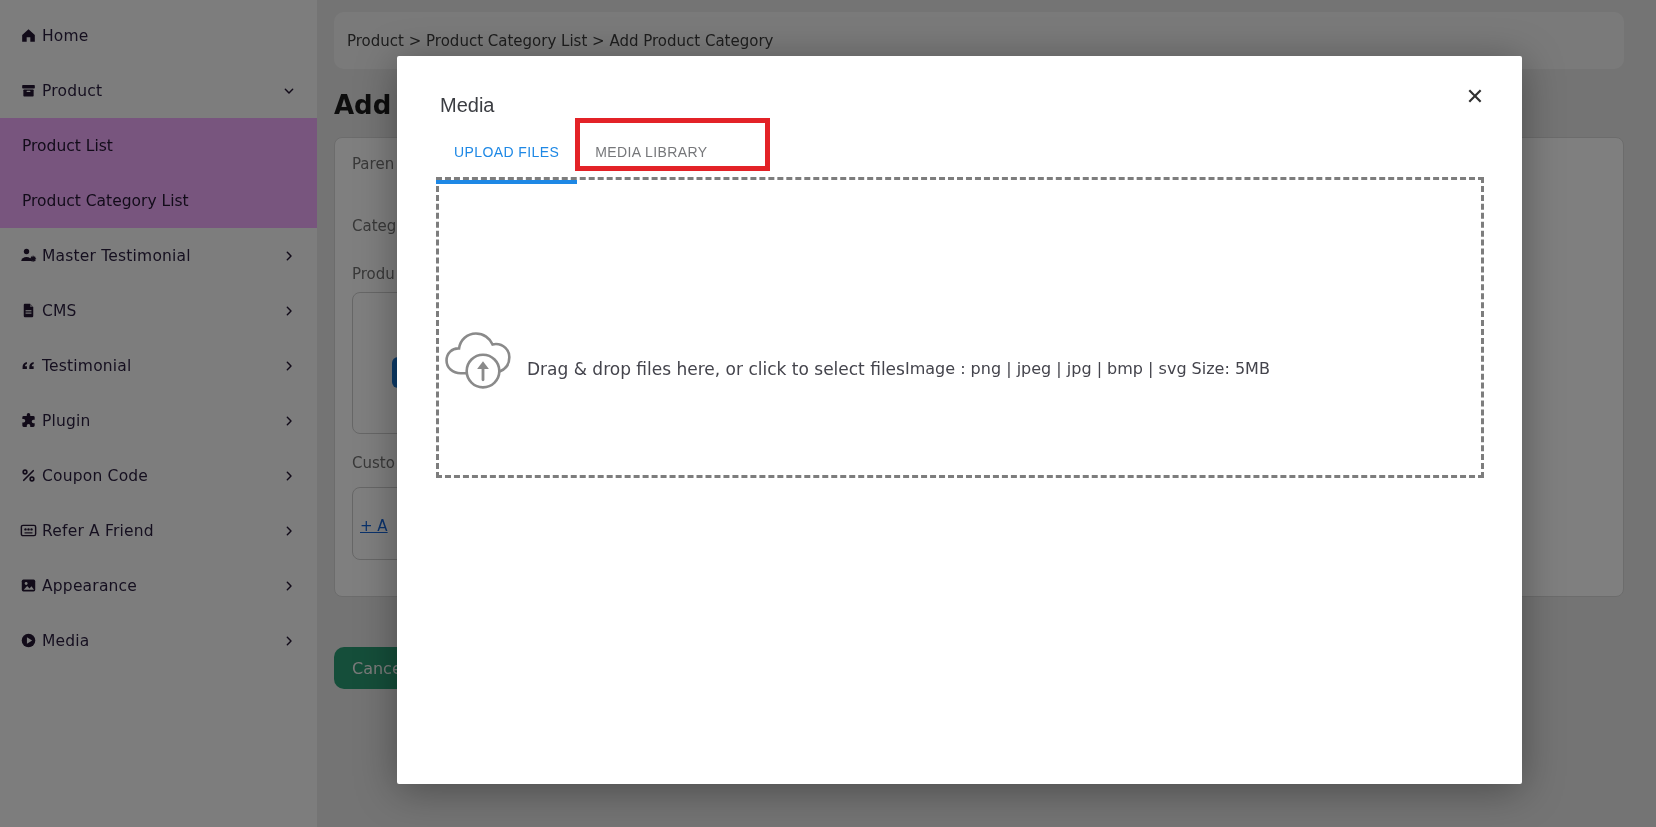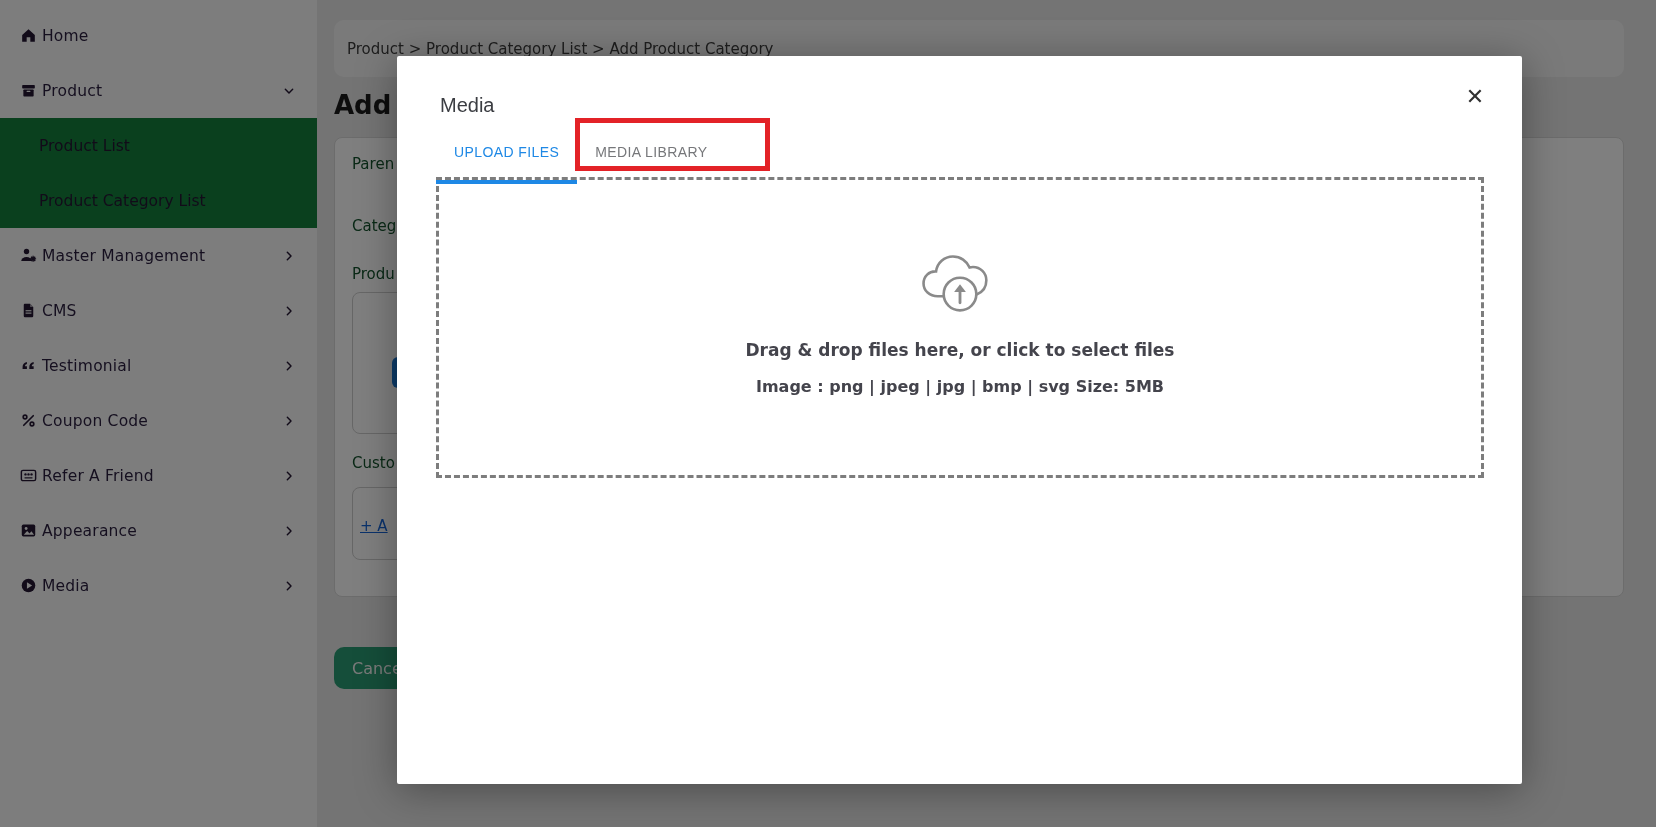--- a/index.html
+++ b/index.html
@@ -17,42 +17,42 @@
     background: #fbfbfb; padding-top: 8px; z-index: 1;
   }
   .nav-item {
     height: 55px; display: flex; align-items: center;
     padding: 0 20px 0 16px; cursor: pointer; position: relative;
     font-size: 15.5px; color: #2a1e3f;
   }
   .nav-item .ic { width: 24px; display: flex; justify-content: center; flex: 0 0 24px; }
   .nav-item .lbl { margin-left: 2px; letter-spacing: .2px; }
   .nav-item .chev { margin-left: auto; display: flex; }
-  .submenu { background: #15803d; padding-left: 17px; }
+  .submenu { background: #f0abfc; }
   .sub-item {
     height: 55px; display: flex; align-items: center;
     padding-left: 22px; font-size: 15.5px; cursor: pointer; color: #241733;
   }
   svg.si { width: 19px; height: 19px; }
   svg.ch { width: 16px; height: 16px; }
 
   
   .content-bg { position: absolute; left: 317px; top: 0; right: 0; bottom: 0; background: #e9e9e9; }
   .breadcrumb-card {
-    position: absolute; left: 334px; top: 20px; width: 1290px; height: 57px;
+    position: absolute; left: 334px; top: 12px; width: 1290px; height: 57px;
     background: #f5f5f5; border-radius: 10px; display: flex; align-items: center;
     padding-left: 13px; z-index: 2;
   }
   .breadcrumb-card span { font-size: 15px; color: #3c3c3c; }
   .page-title { position: absolute; left: 334px; top: 90px; font-size: 26px; font-weight: 600; color: #1b1b1b; z-index: 2; white-space: nowrap; }
   .form-card {
     position: absolute; left: 334px; top: 137px; width: 1290px; height: 460px;
     background: #ffffff; border: 1px solid #d8d8d8; border-radius: 8px; z-index: 2;
   }
-  .f-label { position: absolute; font-size: 15px; color: #14532d; white-space: nowrap; z-index: 2; }
+  .f-label { position: absolute; font-size: 15px; color: #737373; white-space: nowrap; z-index: 2; }
   .inner-box { position: absolute; border: 1px solid #cfcfcf; border-radius: 8px; background: #fff; z-index: 2; }
   .blue-btn { position: absolute; left: 392px; top: 357px; width: 90px; height: 31px; background: #1976d2; border: none; border-radius: 6px; z-index: 2; }
   .add-link { position: absolute; left: 360px; top: 517px; font-size: 15px; color: #1565d8; text-decoration: underline; z-index: 2; white-space: nowrap; }
   .cancel-btn {
     position: absolute; left: 334px; top: 647px; width: 96px; height: 42px;
     background: #2a9d74; color: #f4f4f4; border: none; border-radius: 10px;
     font-size: 16px; font-family: inherit; text-align: left; padding-left: 18px;
     z-index: 2; white-space: nowrap;
   }
 
@@ -77,24 +77,23 @@
     color: #76777a; position: relative; min-width: 140px;
   }
   .tab.active { color: #1e88e5; }
   .tab.active::after {
     content: ""; position: absolute; left: 0; right: 0; bottom: -8px; height: 4px;
     background: #1e88e5; z-index: 3;
   }
   .dropzone {
     position: absolute; left: 39px; top: 121px; width: 1048px; height: 301px;
     border: 3px dashed #7d7d7d; cursor: pointer;
-    display: flex; flex-direction: column; align-items: center;
+    display: flex; flex-direction: row; align-items: center;
     padding-top: 64px;
     font-family: "DejaVu Sans", sans-serif;
-    font-weight: bold;
   }
   .dz-line1 { margin-top: 18px; font-size: 17px; color: #44444c; }
   .dz-line2 { margin-top: 17px; font-size: 16px; color: #44444c; }
 
   
   .annotation-box {
     position: absolute; left: 575px; top: 118px; width: 195px; height: 53px;
     border: 5px solid #e32227; z-index: 40; pointer-events: none;
   }
 </style>
@@ -147,21 +146,21 @@
           <path d="M2.8 19 a6.7 5 0 0 1 13.4 0 Z"></path>
           <circle cx="17.8" cy="16.2" r="2.4"></circle>
           <g stroke="#241733" stroke-width="1.6">
             <line x1="17.8" y1="12.4" x2="17.8" y2="20"></line>
             <line x1="14" y1="16.2" x2="21.6" y2="16.2"></line>
             <line x1="15.1" y1="13.5" x2="20.5" y2="18.9"></line>
             <line x1="20.5" y1="13.5" x2="15.1" y2="18.9"></line>
           </g>
         </svg>
     </span>
-    <span class="lbl">Master Management</span>
+    <span class="lbl">Master Testimonial</span>
     <span class="chev">
       <svg class="ch" viewBox="0 0 24 24" fill="none" stroke="#241733" stroke-width="2.2" stroke-linecap="round" stroke-linejoin="round">
           <path d="M9.5 6.5 L15 12 L9.5 17.5"></path>
         </svg>
     </span>
   </div>
 
   <div class="nav-item">
     <span class="ic">
       <svg class="si" viewBox="0 0 24 24">
@@ -189,20 +188,33 @@
         </svg>
     </span>
     <span class="lbl">Testimonial</span>
     <span class="chev">
       <svg class="ch" viewBox="0 0 24 24" fill="none" stroke="#241733" stroke-width="2.2" stroke-linecap="round" stroke-linejoin="round">
           <path d="M9.5 6.5 L15 12 L9.5 17.5"></path>
         </svg>
     </span>
   </div>
 
+  <div class="nav-item">
+    <span class="ic">
+      <svg class="si" viewBox="0 0 24 24" fill="#241733">
+          <path d="M9.8 4.6 a2.2 2.2 0 0 1 4.4 0 V6.2 h3.8 a1.8 1.8 0 0 1 1.8 1.8 v3 h-1.5 a2.2 2.2 0 1 0 0 4.4 H19.8 v3 a1.8 1.8 0 0 1 -1.8 1.8 h-3.8 V18.7 a2.2 2.2 0 1 0 -4.4 0 V20.2 H6 a1.8 1.8 0 0 1 -1.8 -1.8 v-3.8 h1.5 a2.2 2.2 0 1 0 0 -4.4 H4.2 V8 A1.8 1.8 0 0 1 6 6.2 h3.8 Z"></path>
+        </svg>
+    </span>
+    <span class="lbl">Plugin</span>
+    <span class="chev">
+      <svg class="ch" viewBox="0 0 24 24" fill="none" stroke="#241733" stroke-width="2.2" stroke-linecap="round" stroke-linejoin="round">
+          <path d="M9.5 6.5 L15 12 L9.5 17.5"></path>
+        </svg>
+    </span>
+  </div>
 
   <div class="nav-item">
     <span class="ic">
       <svg class="si" viewBox="0 0 24 24" fill="none" stroke="#241733" stroke-width="2.1" stroke-linecap="round">
           <line x1="6" y1="18" x2="18" y2="6"></line>
           <circle cx="7.6" cy="7.6" r="2.3"></circle>
           <circle cx="16.4" cy="16.4" r="2.3"></circle>
         </svg>
     </span>
     <span class="lbl">Coupon Code</span>

